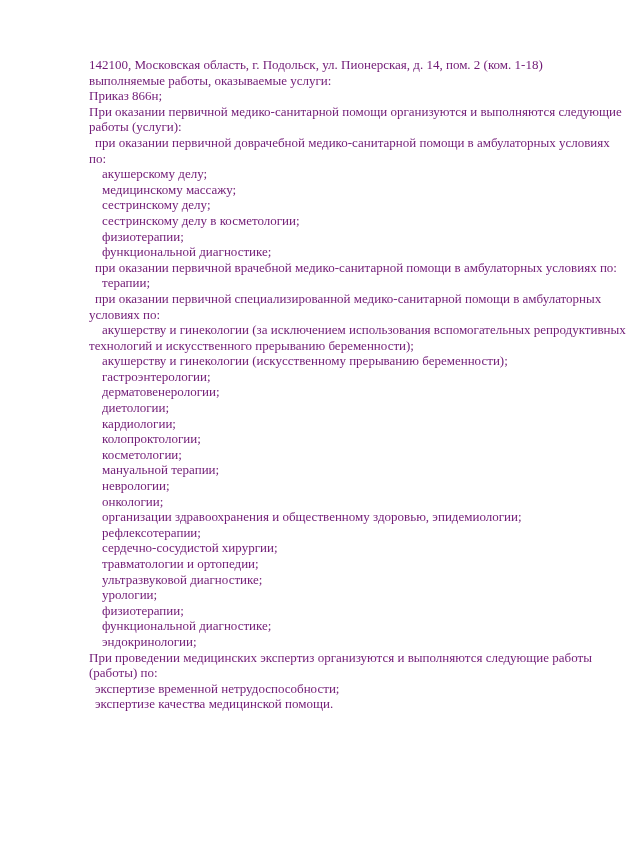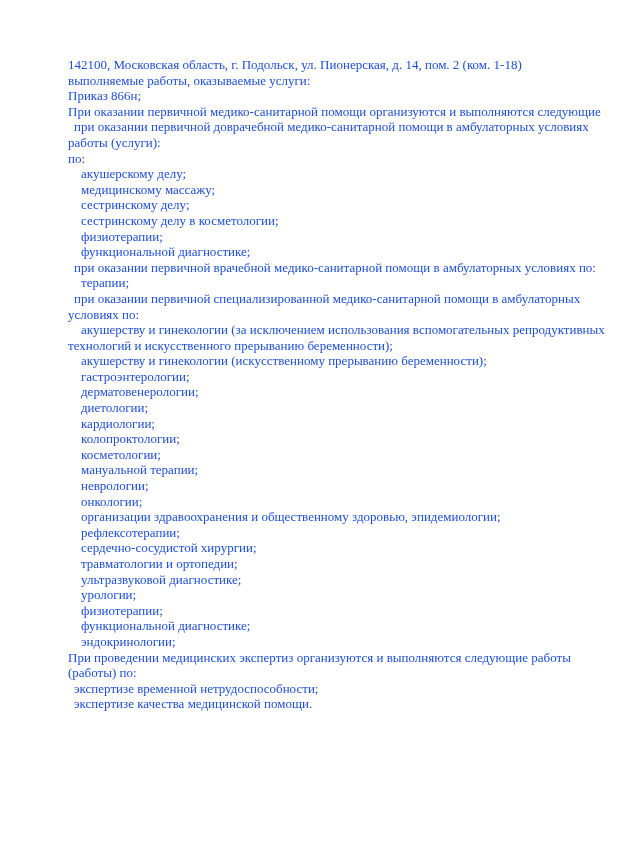--- a/index.html
+++ b/index.html
@@ -27,27 +27,27 @@
   .doc .line {
     white-space: nowrap;
   }
   .doc .indent-0 { padding-left: 0; }
   .doc .indent-1 { padding-left: 6px; }
   .doc .indent-2 { padding-left: 13px; }
 </style>
 </head>
 <body style="background: rgb(255, 255, 255);">
 
-<div class="doc" id="license-document" style="color: #1d4ed8;">
+<div class="doc" id="license-document" style="color: #701a75; margin-left: 21px;">
     <div class="line indent-0">142100, Московская область, г. Подольск, ул. Пионерская, д. 14, пом. 2 (ком. 1-18)</div>
     <div class="line indent-0">выполняемые работы, оказываемые услуги:</div>
     <div class="line indent-0">Приказ 866н;</div>
     <div class="line indent-0">При оказании первичной медико-санитарной помощи организуются и выполняются следующие</div>
+    <div class="line indent-0">работы (услуги):</div>
     <div class="line indent-1">при оказании первичной доврачебной медико-санитарной помощи в амбулаторных условиях</div>
-    <div class="line indent-0">работы (услуги):</div>
     <div class="line indent-0">по:</div>
     <div class="line indent-2">акушерскому делу;</div>
     <div class="line indent-2">медицинскому массажу;</div>
     <div class="line indent-2">сестринскому делу;</div>
     <div class="line indent-2">сестринскому делу в косметологии;</div>
     <div class="line indent-2">физиотерапии;</div>
     <div class="line indent-2">функциональной диагностике;</div>
     <div class="line indent-1">при оказании первичной врачебной медико-санитарной помощи в амбулаторных условиях по:</div>
     <div class="line indent-2">терапии;</div>
     <div class="line indent-1">при оказании первичной специализированной медико-санитарной помощи в амбулаторных</div>

